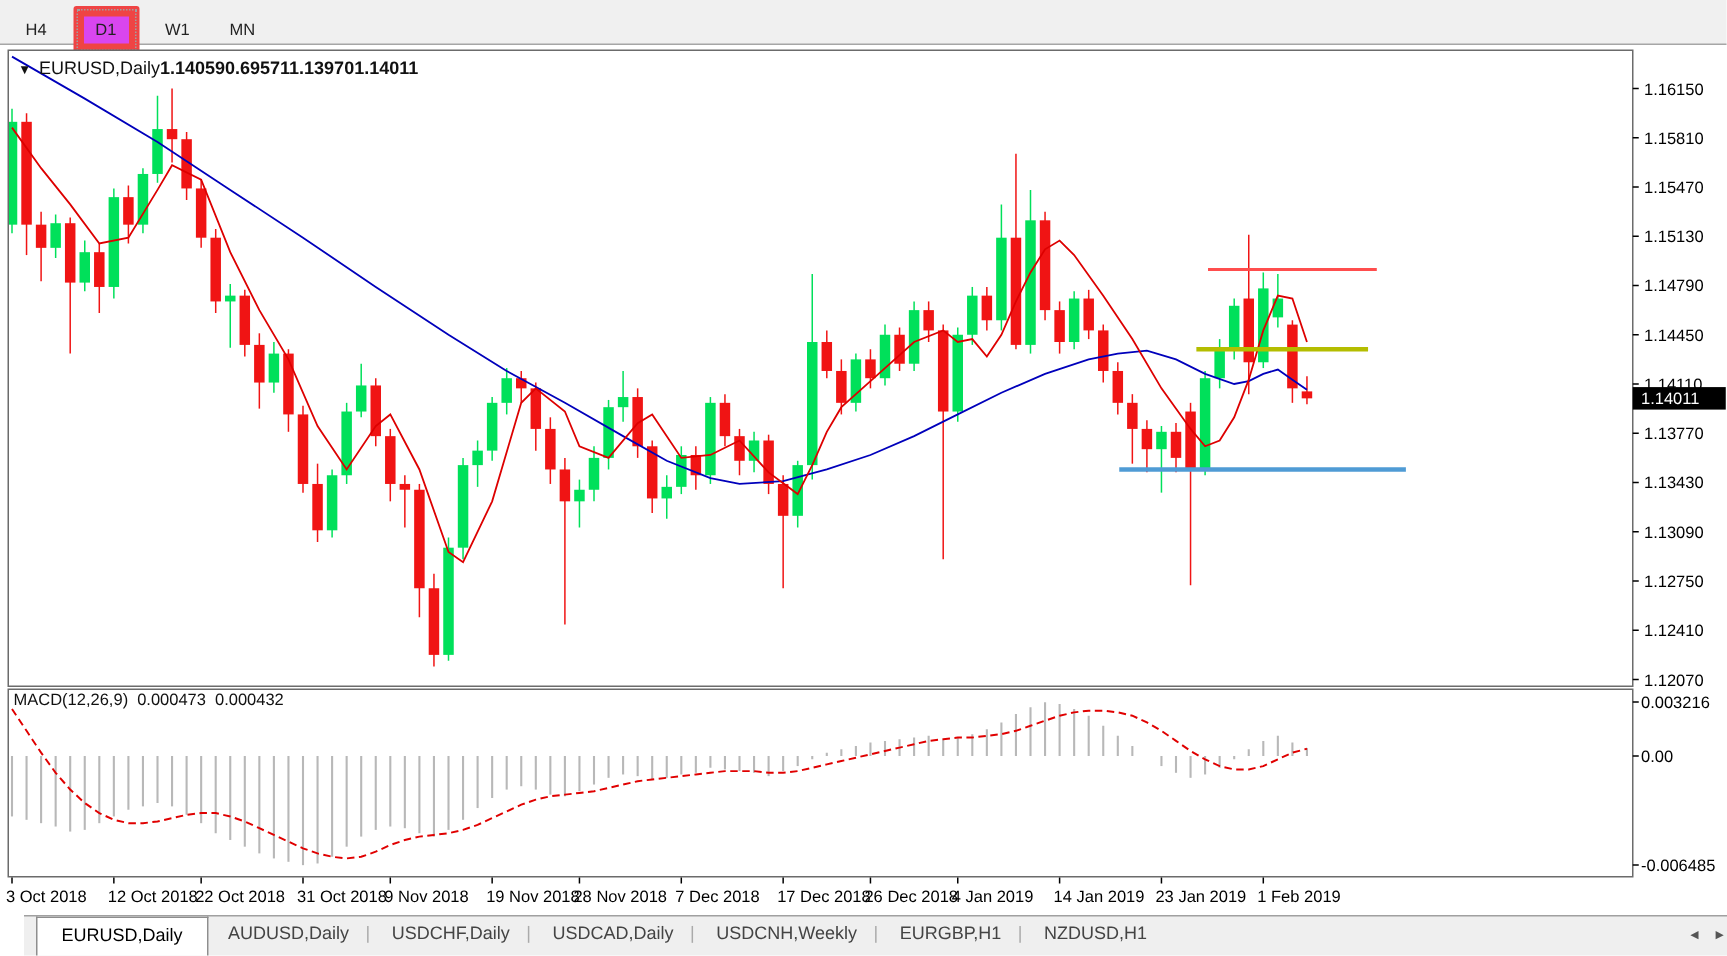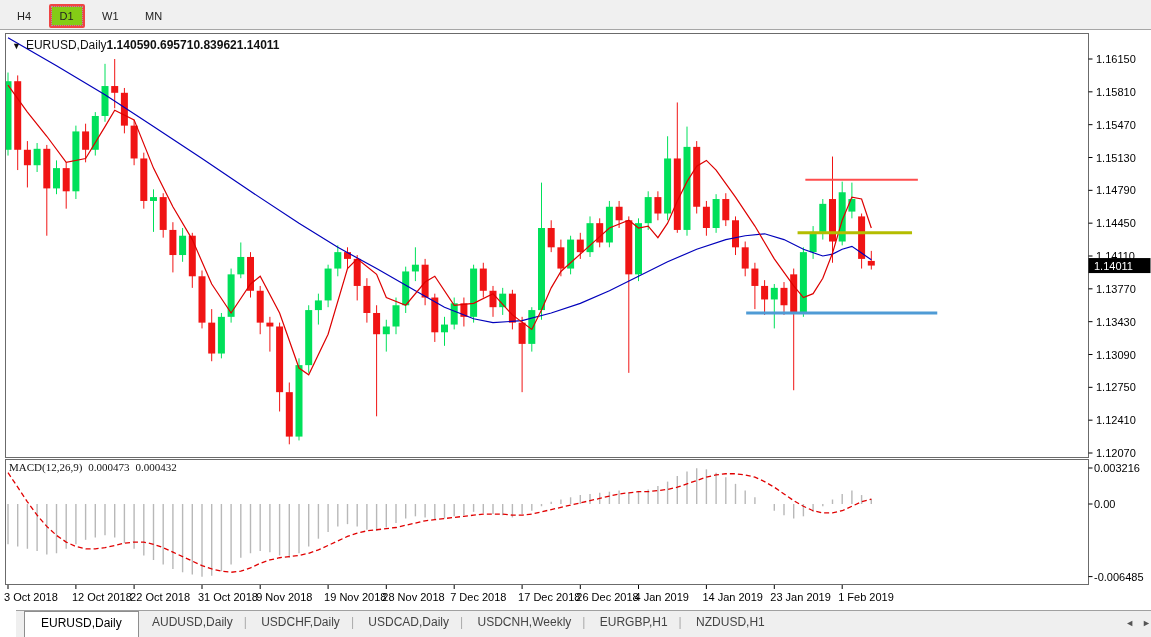--- a/index.html
+++ b/index.html
@@ -3,26 +3,26 @@
 <meta charset="utf-8">
 <style>
   html,body{margin:0;padding:0;width:1151px;height:637px;overflow:hidden;
     font-family:"Liberation Sans",sans-serif;background:#ffffff;}
   
   #toolbar{position:absolute;left:0;top:0;width:1151px;height:30px;background:#f0f0f0;
     border-bottom:1px solid #a6a6a6;box-sizing:border-box;}
   .tf-btn{display:inline-block;margin:4px 2px 8px 2px;padding:3px 8px;font-size:11px;color:#222;
     border:1px solid transparent;border-radius:2px;cursor:default;}
   .tf-btn:first-child{margin-left:8px;}
-  .tf-btn.active{background:#84cc16;border:3px solid #ef4444;outline:1px dotted #a0a0a0;outline-offset:-3px;}
+  .tf-btn.active{background:#d946ef;border:7px solid #ef4444;outline:1px dotted #a0a0a0;outline-offset:-3px;}
   
   #chart-title{position:absolute;left:12px;top:38px;font-size:12px;color:#111;z-index:5;white-space:nowrap;}
   #chart-title .caret{font-size:9px;margin-right:5px;}
   #chart-title .num{font-weight:bold;}
-  #macd-title{position:absolute;left:9px;top:461px;font-size:11px;color:#111;z-index:5;white-space:nowrap;font-family:Liberation Serif, serif;}
+  #macd-title{position:absolute;left:9px;top:461px;font-size:11px;color:#111;z-index:5;white-space:nowrap;}
   #macd-title .num{margin-left:6px;}
   svg{position:absolute;left:0;top:0;z-index:1;}
   svg text{font-family:"Liberation Sans",sans-serif;font-size:11px;fill:#000;}
   
   #tabbar{position:absolute;left:16px;top:610px;width:1151px;height:27px;background:#efefef;
     border-top:1px solid #a0a0a0;box-sizing:border-box;font-size:12px;color:#444;}
   .tab{display:inline-block;padding:4px 10px 5px 10px;vertical-align:top;cursor:default;}
   .tab.active{background:#ffffff;border:1px solid #8e8e8e;border-bottom:none;margin-left:8px;
     padding:4px 16px 7px 16px;color:#000;}
   .tab-sep{display:inline-block;color:#aaa;padding:4px 1px;vertical-align:top;}
@@ -393,21 +393,21 @@
       <line x1="706.4" y1="585" x2="706.4" y2="589" stroke="#000"></line>
       <text x="702.4" y="601">14 Jan 2019</text>
       <line x1="774.3" y1="585" x2="774.3" y2="589" stroke="#000"></line>
       <text x="770.3" y="601">23 Jan 2019</text>
       <line x1="842.1999999999999" y1="585" x2="842.1999999999999" y2="589" stroke="#000"></line>
       <text x="838.1999999999999" y="601">1 Feb 2019</text>
     </g>
   </svg>
 
 <div id="chart-title">
-  <span class="caret">▼</span><span>EURUSD,Daily</span><span class="num">1.14059</span><span class="num">0.69571</span><span class="num">0.83962</span><span class="num">1.14011</span>
+  <span class="caret">▼</span><span>EURUSD,Daily</span><span class="num">1.14059</span><span class="num">0.69571</span><span class="num">1.13970</span><span class="num">1.14011</span>
 </div>
 
 <div id="macd-title">
   <span>MACD(12,26,9)</span><span class="num">0.000473</span><span class="num">0.000432</span>
 </div>
 
 <div id="tabbar">
   <span class="tab active">EURUSD,Daily</span>
   <span class="tab">AUDUSD,Daily</span><span class="tab-sep">|</span>
   <span class="tab">USDCHF,Daily</span><span class="tab-sep">|</span>

